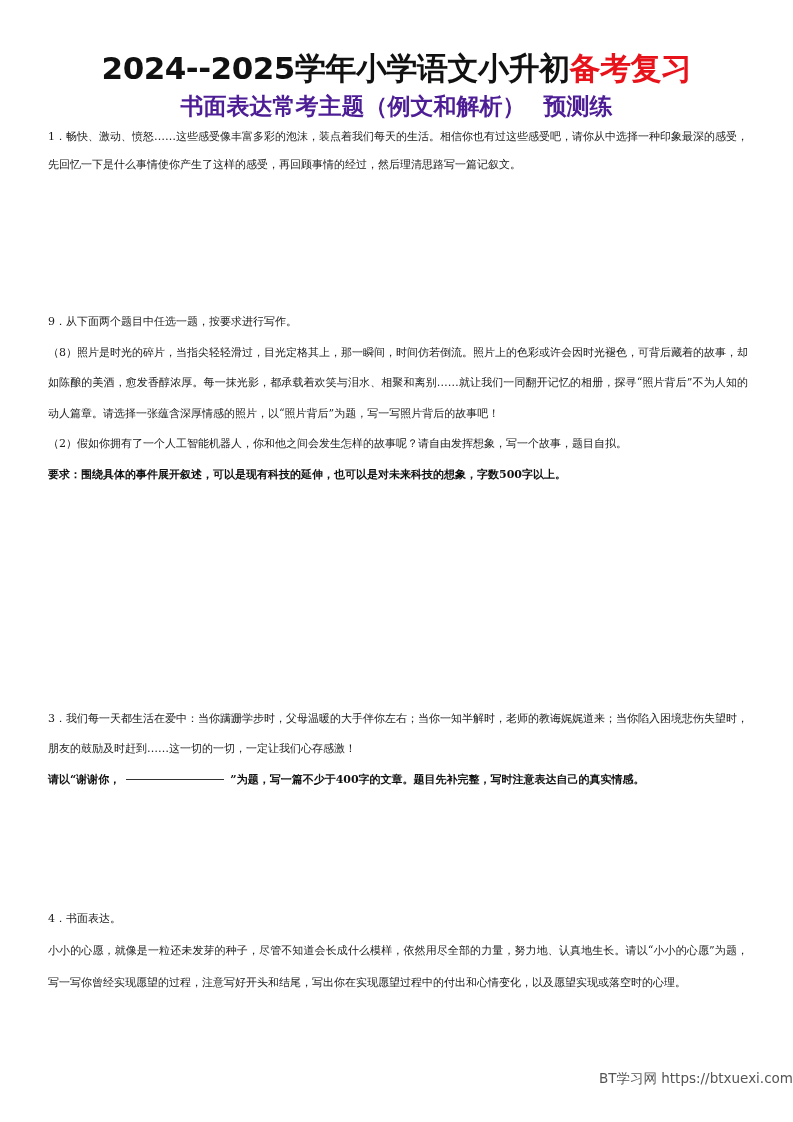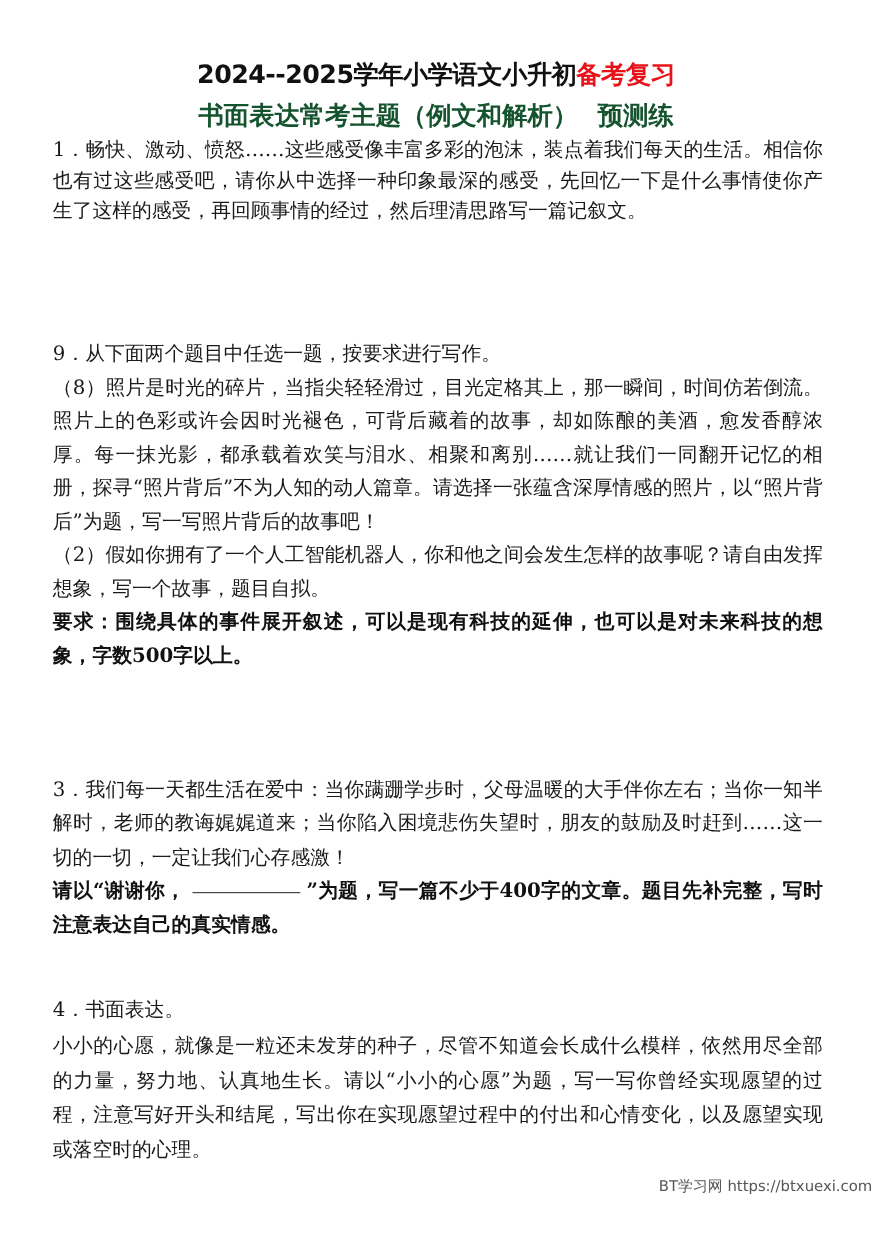--- a/index.html
+++ b/index.html
@@ -16,46 +16,46 @@
       font-family: "DejaVu Serif", "Liberation Serif", serif;
     }
     .title-1 {
       position: absolute;
       left: 0;
       top: 48px;
       width: 793px;
       text-align: center;
       font-family: "DejaVu Sans", "Liberation Sans", sans-serif;
       font-weight: bold;
-      font-size: 23px;
+      font-size: 31px;
       line-height: 40px;
       letter-spacing: -0.5px;
       color: #111111;
       white-space: nowrap;
     }
     .title-1 .red { color: #e8131a; }
     .title-2 {
       position: absolute;
       left: 0;
       top: 89px;
       width: 793px;
       text-align: center;
       font-family: "DejaVu Sans", "Liberation Sans", sans-serif;
       font-weight: bold;
       font-size: 23px;
       line-height: 34px;
-      color: #14532d;
+      color: #4c1d95;
       white-space: nowrap;
     }
     .title-2 .gap { display: inline-block; width: 18px; }
     .block {
       position: absolute;
       left: 48px;
       width: 700px;
-      font-size: 18px;
+      font-size: 11px;
       text-align: justify;
     }
     .block p {
       margin: 0;
     }
     .req {
       font-weight: bold;
       color: #111111;
     }
     .blank {

